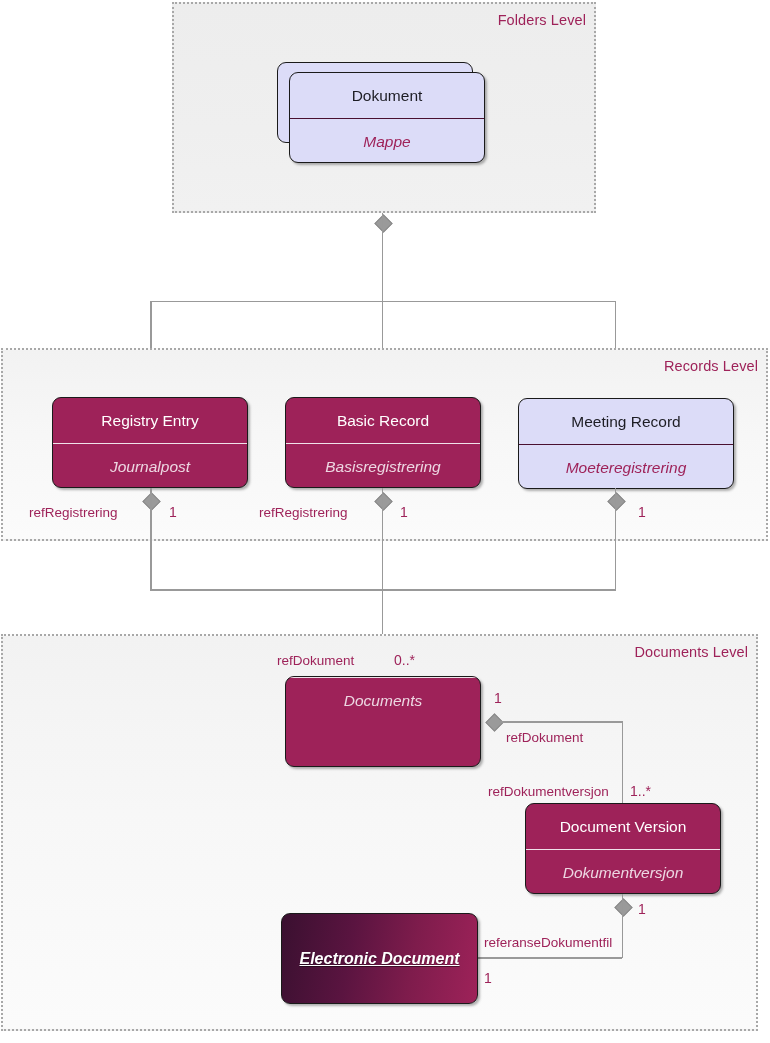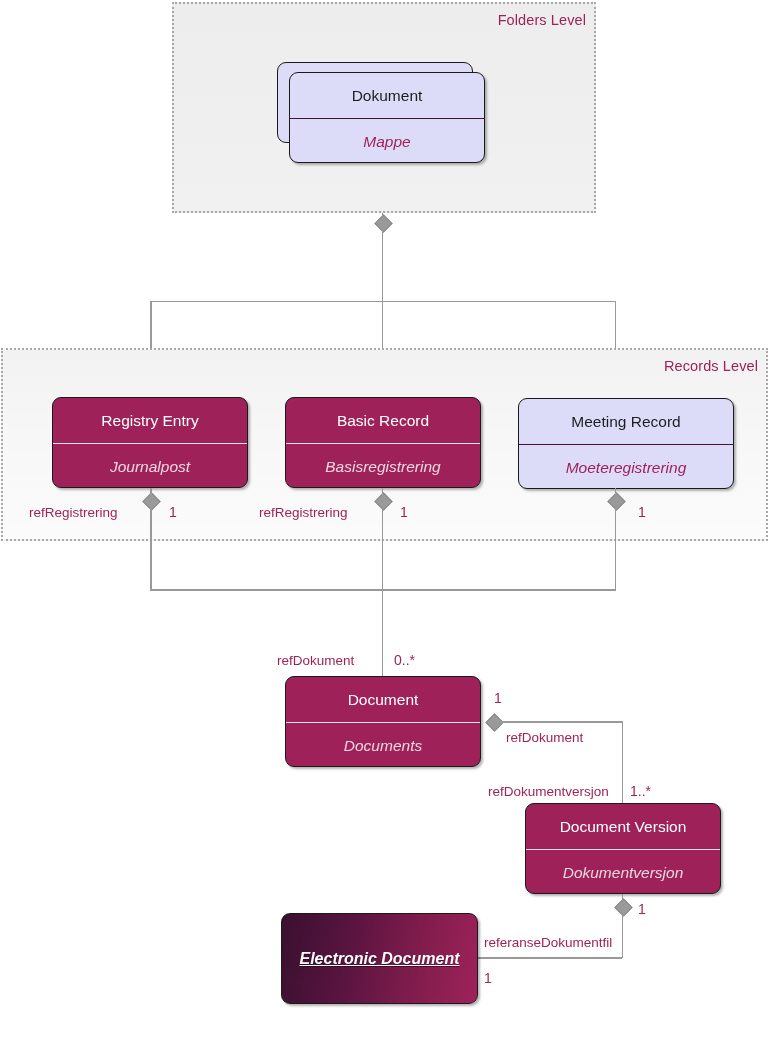--- a/index.html
+++ b/index.html
@@ -152,26 +152,28 @@
   <div class="lbl" style="left:259px;top:506px;">refRegistrering</div>
   <div class="mult" style="left:400px;top:505px;">1</div>
 
   <div class="mult" style="left:638px;top:505px;">1</div>
 
   <div class="ln v" style="left:150px;top:488px;height:102px;"></div>
   <div class="ln v" style="left:381.5px;top:488px;height:188px;"></div>
   <div class="ln v" style="left:614.5px;top:488px;height:102px;"></div>
   <div class="ln h" style="left:150px;top:589px;width:466px;"></div>
 
+  <div class="level" id="level-documents">
+    <div class="level-title">Documents Level</div>
+  </div>
 
   <div class="lbl" style="left:277px;top:654px;">refDokument</div>
   <div class="mult" style="left:394px;top:653px;">0..*</div>
 
   <div class="uml mag" style="left:285px;top:676px;width:196px;height:91px;">
-    <div class="row name">Document</div>
     <div class="row alias">Documents</div>
   </div>
 
   <div class="dia" style="left:488px;top:716px;">
       <i></i>
     </div>
   <div class="ln h" style="left:499px;top:721px;width:124px;"></div>
   <div class="ln v" style="left:621.5px;top:721px;height:82px;"></div>
 
   <div class="mult" style="left:494px;top:691px;">1</div>

